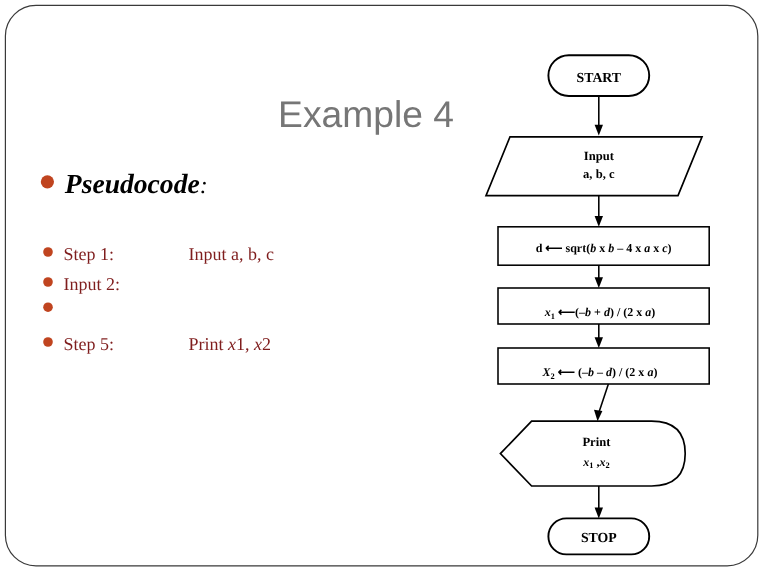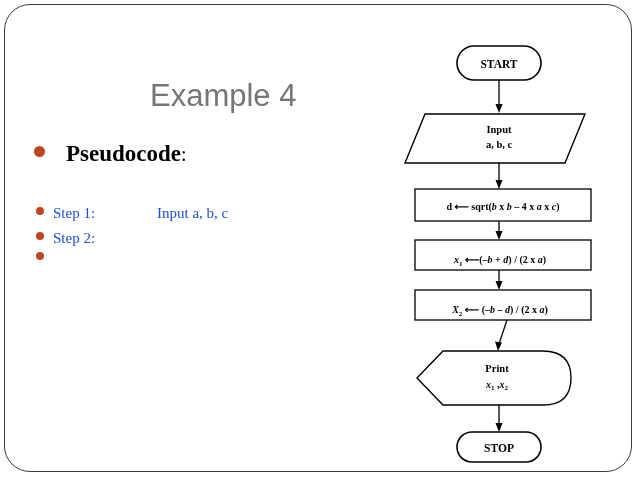--- a/index.html
+++ b/index.html
@@ -32,20 +32,21 @@
     box-sizing: border-box;
     background: #ffffff;
   }
 
   
   #page-title {
     position: absolute;
     left: 150px;
     top: 78px;
     width: 310px;
+    text-align: center;
     font-family: "Liberation Sans", sans-serif;
     font-size: 31px;
     font-weight: 400;
     color: #767676;
     letter-spacing: 0px;
     white-space: nowrap;
   }
 
   
   #pseudocode-heading {
@@ -63,44 +64,45 @@
     background: #c0441f;
     flex: 0 0 auto;
   }
   #pseudocode-heading .bullet {
     width: 11px;
     height: 11px;
     position: relative;
     top: -4px;
   }
   #pseudocode-heading .heading-text {
-    margin-left: 21px;
+    margin-left: 9px;
     font-size: 23px;
     font-weight: bold;
     color: #000000;
     white-space: nowrap;
+    font-style: italic;
   }
   #pseudocode-heading .heading-colon {
     font-weight: normal;
     font-size: 20px;
   }
 
   
   #steps {
     position: absolute;
     left: 36px;
     top: 205px;
     width: 340px;
   }
   .step-row {
     display: flex;
     align-items: baseline;
     height: 25px;
     font-size: 15px;
-    color: #1d4ed8;
+    color: #7f1d1d;
     white-space: nowrap;
   }
   .step-row .bullet {
     width: 8px;
     height: 8px;
     position: relative;
     top: -3px;
   }
   .step-label {
     display: inline-block;
@@ -146,28 +148,33 @@
   <div id="steps">
 
     <div class="step-row">
       <span class="bullet"></span>
       <span class="step-label">Step 1:</span>
       <span class="step-value">Input a, b, c</span>
     </div>
 
     <div class="step-row">
       <span class="bullet"></span>
-      <span class="step-label">Step 2:</span>
-    </div>
-
-    <div class="step-row">
-      <span class="bullet"></span>
-    </div>
-
-
+      <span class="step-label">Input 2:</span>
+    </div>
+
+    <div class="step-row">
+      <span class="bullet"></span>
+    </div>
+
+
+    <div class="step-row">
+      <span class="bullet"></span>
+      <span class="step-label">Step 5:</span>
+      <span class="step-value">Print <span class="it">x</span>1, <span class="it">x</span>2</span>
+    </div>
 
   </div>
 
   <div id="flowchart">
     <svg width="240" height="430" viewBox="0 0 240 430" xmlns="http://www.w3.org/2000/svg">
 
       <g>
         <rect x="62" y="8" width="84" height="34" rx="17" ry="17" fill="#ffffff" stroke="#000000" stroke-width="1.6"></rect>
         <text class="fc-text" x="104" y="30" font-size="11.5" text-anchor="middle">START</text>
       </g>

